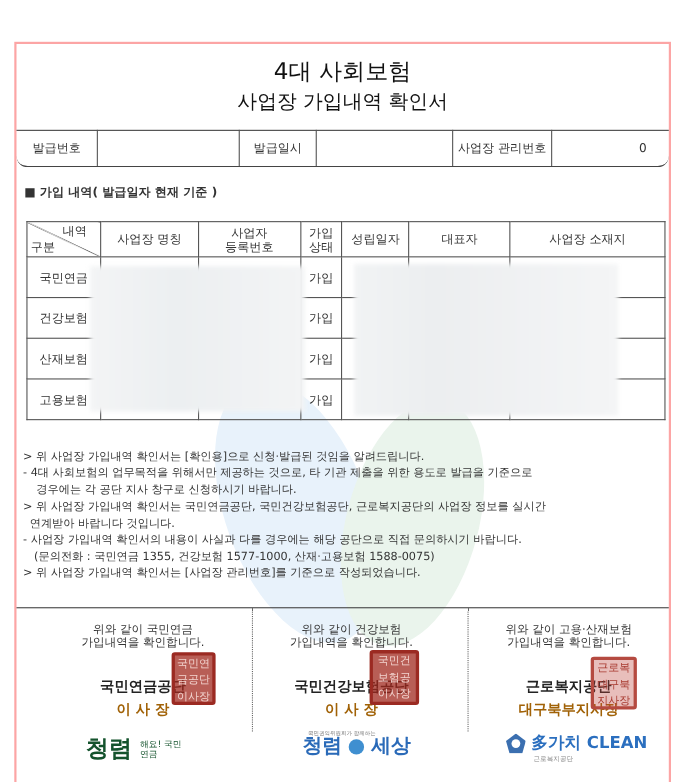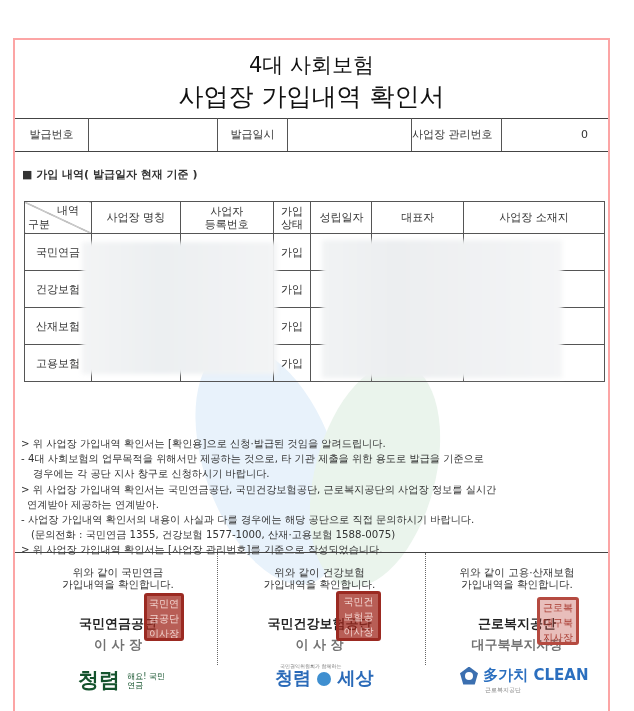--- a/index.html
+++ b/index.html
@@ -3,41 +3,41 @@
 <meta charset="utf-8">
 <style>
   html,body{margin:0;padding:0;background:#fff;}
   body{width:634px;height:711px;position:relative;overflow:hidden;font-family:"DejaVu Sans","Liberation Sans",sans-serif;color:#222;}
   .doc{position:absolute;left:13px;top:38px;width:597px;height:681px;border:2px solid #fca5a5;box-sizing:border-box;background:#fff;}
   .watermark{position:absolute;left:150px;top:300px;width:300px;height:260px;pointer-events:none;}
   .wm-a{position:absolute;left:40px;top:0;width:130px;height:250px;border-radius:50%;background:#e8f2fb;transform:rotate(-20deg);}
   .wm-b{position:absolute;left:150px;top:20px;width:120px;height:230px;border-radius:50%;background:#eaf4ec;transform:rotate(15deg);}
   .title-box{position:absolute;left:0;top:0;width:100%;height:78px;border-bottom:1px solid #444;text-align:center;}
   .title1{position:absolute;left:0;right:0;top:11px;font-size:21px;color:#111;}
-  .title2{position:absolute;left:0;right:0;top:40px;font-size:25px;color:#111;}
-  .info-row{position:absolute;left:0;top:78px;width:100%;height:33px;border-bottom:1px solid #444;}
+  .title2{position:absolute;left:0;right:0;top:40px;font-size:18px;color:#111;}
+  .info-row{position:absolute;left:0;top:78px;width:100%;height:33px;border-bottom:1px solid #444;border-radius:10px;}
   .info-cell{position:absolute;top:0;height:33px;line-height:33px;font-size:11px;color:#333;box-sizing:border-box;border-right:1px solid #555;}
   .sub-head{position:absolute;left:7px;top:127px;font-size:11px;color:#333;font-weight:bold;}
   .tbl{position:absolute;left:9px;top:161px;width:581px;border-collapse:collapse;font-size:11px;color:#333;}
   .tbl td,.tbl th{border:1px solid #555;text-align:center;font-weight:normal;padding:0;}
   .tbl th{height:31px;line-height:13px;}
   .tbl td{height:36px;}
   .diag{position:relative;background:linear-gradient(to top right,transparent calc(50% - 0.6px),#555 50%,transparent calc(50% + 0.6px));}
   .diag .tr{position:absolute;right:12px;top:2px;}
   .diag .bl{position:absolute;left:3px;bottom:2px;}
   .blur1{position:absolute;left:67px;top:202px;width:195px;height:132px;background:linear-gradient(90deg,#f3f4f5,#eceff1 40%,#f3f4f5);filter:blur(2px);}
   .blur2{position:absolute;left:307px;top:200px;width:240px;height:138px;background:linear-gradient(90deg,#f1f3f4,#eceef0 30%,#f4f5f6);filter:blur(2px);}
-  .notes{position:absolute;left:6px;top:368px;font-size:10.2px;line-height:15.2px;color:#333;margin-top:28px;}
+  .notes{position:absolute;left:6px;top:368px;font-size:10.2px;line-height:15.2px;color:#333;}
   .notes div{white-space:nowrap;}
   .sig{position:absolute;left:0;top:512px;width:100%;height:112px;border-top:1px solid #444;}
   .sig-col{position:absolute;top:0;height:112px;box-sizing:border-box;text-align:center;}
   .sig-col.d{border-right:1px dotted #666;}
   .sig-text{position:absolute;left:0;right:0;top:13px;font-size:10.5px;line-height:12px;color:#333;}
   .sig-org{position:absolute;left:0;right:0;top:62px;font-size:13px;font-weight:bold;color:#222;}
-  .sig-title{position:absolute;left:0;right:0;top:83px;font-size:13px;font-weight:bold;color:#737373;}
+  .sig-title{position:absolute;left:0;right:0;top:83px;font-size:13px;font-weight:bold;color:#a16207;}
   .seal{position:absolute;width:40px;height:48px;border:3px solid #9b2a22;background:rgba(160,40,30,0.75);color:#f3d5d0;font-size:10px;line-height:15px;text-align:center;box-sizing:border-box;border-radius:3px;overflow:hidden;}
   .seal.light{background:rgba(190,70,60,0.35);color:#a83a30;border-color:#b54a40;}
   .footer{position:absolute;top:666px;height:40px;}
   .logo1{left:78px;font-size:21px;color:#14532d;font-weight:bold;}
   .logo1 small{font-size:8px;display:inline-block;line-height:9px;vertical-align:middle;font-weight:normal;}
   .logo2{left:275px;font-size:18px;color:#2a6ab8;font-weight:bold;}
   .logo2 .tiny{position:absolute;top:-3px;left:5px;font-size:5px;color:#777;font-weight:normal;white-space:nowrap;}
   .logo3{left:460px;font-size:15px;color:#2b6fbf;font-weight:bold;}
   .logo3 .sub{position:absolute;left:25px;top:20px;font-size:6px;color:#888;font-weight:normal;white-space:nowrap;}
   .pent{display:inline-block;width:18px;height:18px;background:#3b6fb0;clip-path:polygon(50% 0,100% 38%,82% 100%,18% 100%,0 38%);vertical-align:middle;position:relative;}
@@ -55,21 +55,21 @@
   <div class="title-box">
     <div class="title1">4대 사회보험</div>
     <div class="title2">사업장 가입내역 확인서</div>
   </div>
 
   <div class="info-row">
     <div class="info-cell" style="left:0;width:74px;text-align:center;">발급번호</div>
     <div class="info-cell" style="left:74px;width:129px;"></div>
     <div class="info-cell" style="left:203px;width:70px;text-align:center;">발급일시</div>
     <div class="info-cell" style="left:273px;width:124px;"></div>
-    <div class="info-cell" style="left:397px;width:90px;text-align:left;">사업장 관리번호</div>
+    <div class="info-cell" style="left:397px;width:90px;text-align:center;">사업장 관리번호</div>
     <div class="info-cell" style="left:487px;width:106px;border-right:none;text-align:right;padding-right:20px;">0</div>
   </div>
 
   <div class="sub-head">■ 가입 내역( 발급일자 현재 기준 )</div>
 
   <table class="tbl">
     <colgroup>
       <col style="width:67px">
         <col style="width:89px">
         <col style="width:93px">
@@ -131,28 +131,28 @@
     </table>
 
   <div class="blur1"></div>
   <div class="blur2"></div>
 
   <div class="notes">
     <div>&gt; 위 사업장 가입내역 확인서는 [확인용]으로 신청·발급된 것임을 알려드립니다.</div>
     <div> - 4대 사회보험의 업무목적을 위해서만 제공하는 것으로, 타 기관 제출을 위한 용도로 발급을 기준으로</div>
     <div style="padding-left:12px">   경우에는 각 공단 지사 창구로 신청하시기 바랍니다.</div>
     <div>&gt; 위 사업장 가입내역 확인서는 국민연금공단, 국민건강보험공단, 근로복지공단의 사업장 정보를 실시간</div>
-    <div style="padding-left:6px">  연계받아 제공하는 연계받아.</div>
+    <div style="padding-left:6px">  연계받아 바랍니다 것입니다.</div>
     <div> - 사업장 가입내역 확인서의 내용이 사실과 다를 경우에는 해당 공단으로 직접 문의하시기 바랍니다.</div>
     <div style="padding-left:10px">   (문의전화 : 국민연금 1355, 건강보험 1577-1000, 산재·고용보험 1588-0075)</div>
     <div>&gt; 위 사업장 가입내역 확인서는 [사업장 관리번호]를 기준으로 작성되었습니다.</div>
   </div>
 
   <div class="sig">
-    <div class="sig-col d" style="left:4px;width:199px;">
+    <div class="sig-col d" style="left:16px;width:199px;">
       <div class="sig-text">
           <div>위와 같이 국민연금</div>
           <div>가입내역을 확인합니다.</div>
         </div>
       <div class="sig-org">국민연금공단</div>
       <div class="sig-title">이 사 장</div>
       <div class="seal" style="left:125px;top:40px;">국민연<br>금공단<br>이사장</div>
     </div>
     <div class="sig-col d" style="left:199px;width:212px;">
       <div class="sig-text">

